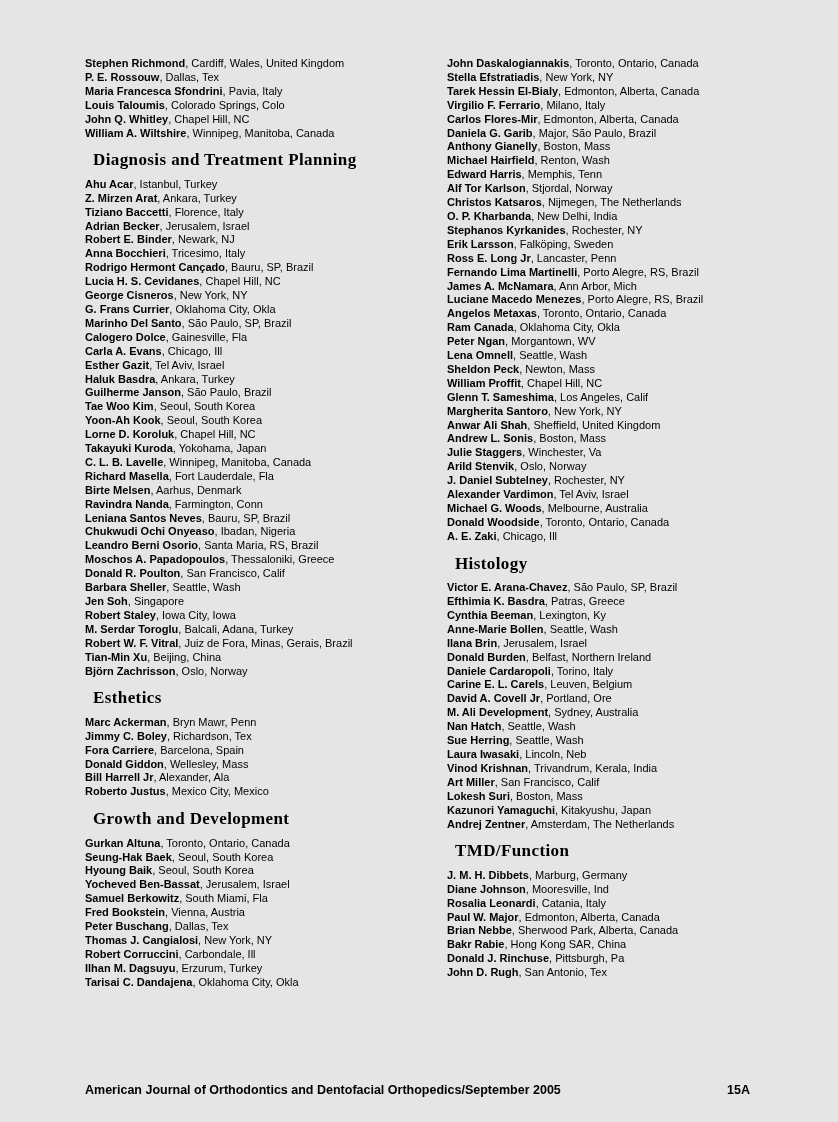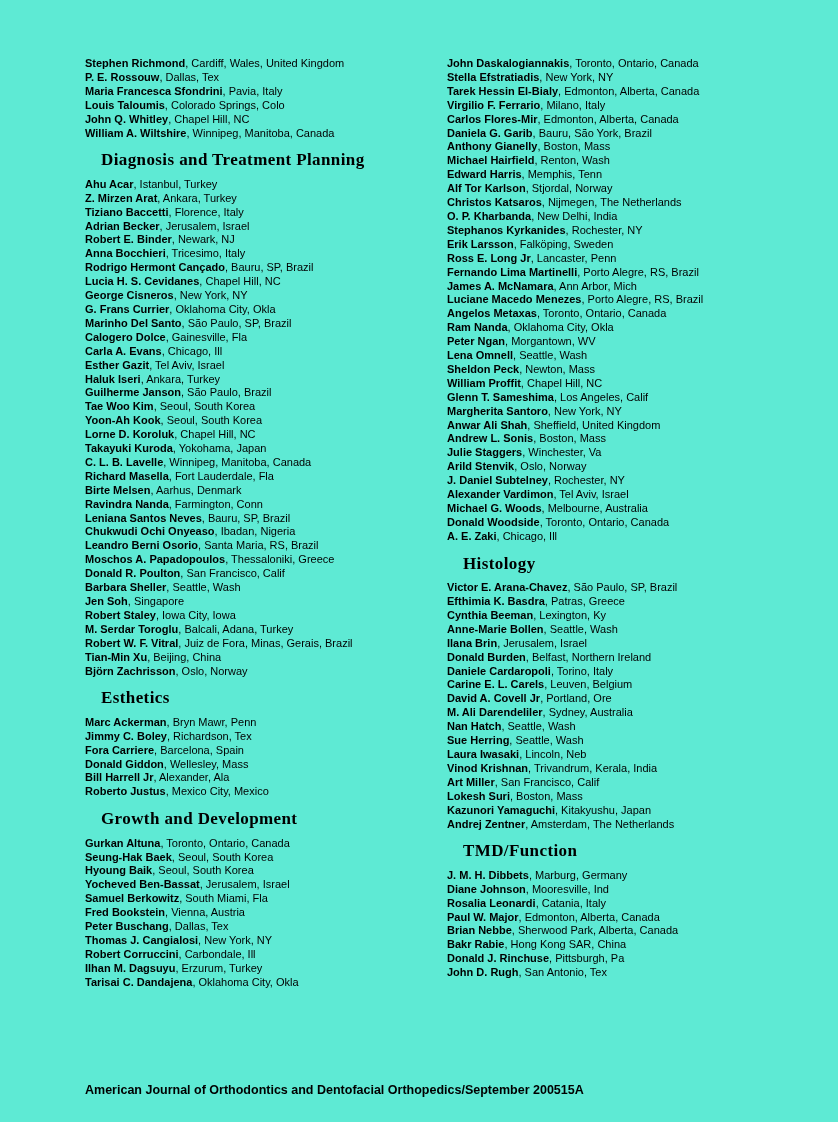--- a/index.html
+++ b/index.html
@@ -1,33 +1,33 @@
 <!DOCTYPE html>
 <html><head>
 <meta charset="utf-8">
 <style>
   html, body { margin: 0; padding: 0; background: #ffffff; }
   body {
     width: 838px; height: 1122px; position: relative;
     font-family: "Liberation Sans", sans-serif; color: #000;
   }
-  .page { position: absolute; inset: 0; background: #5eead4; overflow: hidden; }
+  .page { position: absolute; inset: 0; background: #e5e5e5; overflow: hidden; }
   .content { position: absolute; left: 85px; top: 57px; display: flex; gap: 17px; }
   .column { width: 345px; }
   .entry { font-size: 11px; line-height: 13.9px; white-space: nowrap; overflow: hidden; }
   .entry-name { font-weight: bold; }
   .entry-loc { font-weight: normal; }
   .section-heading {
     font-family: "Liberation Serif", "DejaVu Serif", serif;
     font-size: 17px; font-weight: bold; letter-spacing: 0.4px;
-    margin: 10px 0 7px 16px; line-height: 1.2;
+    margin: 10px 0 7px 8px; line-height: 1.2;
   }
   .footer {
     position: absolute; left: 85px; right: 88px; top: 1083px;
-    display: flex; 
+    display: flex; justify-content: space-between;
     font-weight: bold; font-size: 12.5px;
   }
 </style>
 </head>
 <body>
 
 <div class="page">
   <div class="content">
     <div class="column" id="col-0">
         <div class="entry"><span class="entry-name">Stephen Richmond</span><span class="entry-loc">, Cardiff, Wales, United Kingdom</span></div>
@@ -44,21 +44,21 @@
         <div class="entry"><span class="entry-name">Robert E. Binder</span><span class="entry-loc">, Newark, NJ</span></div>
         <div class="entry"><span class="entry-name">Anna Bocchieri</span><span class="entry-loc">, Tricesimo, Italy</span></div>
         <div class="entry"><span class="entry-name">Rodrigo Hermont Cançado</span><span class="entry-loc">, Bauru, SP, Brazil</span></div>
         <div class="entry"><span class="entry-name">Lucia H. S. Cevidanes</span><span class="entry-loc">, Chapel Hill, NC</span></div>
         <div class="entry"><span class="entry-name">George Cisneros</span><span class="entry-loc">, New York, NY</span></div>
         <div class="entry"><span class="entry-name">G. Frans Currier</span><span class="entry-loc">, Oklahoma City, Okla</span></div>
         <div class="entry"><span class="entry-name">Marinho Del Santo</span><span class="entry-loc">, São Paulo, SP, Brazil</span></div>
         <div class="entry"><span class="entry-name">Calogero Dolce</span><span class="entry-loc">, Gainesville, Fla</span></div>
         <div class="entry"><span class="entry-name">Carla A. Evans</span><span class="entry-loc">, Chicago, Ill</span></div>
         <div class="entry"><span class="entry-name">Esther Gazit</span><span class="entry-loc">, Tel Aviv, Israel</span></div>
-        <div class="entry"><span class="entry-name">Haluk Iseri</span><span class="entry-loc">, Ankara, Turkey</span></div>
+        <div class="entry"><span class="entry-name">Haluk Basdra</span><span class="entry-loc">, Ankara, Turkey</span></div>
         <div class="entry"><span class="entry-name">Guilherme Janson</span><span class="entry-loc">, São Paulo, Brazil</span></div>
         <div class="entry"><span class="entry-name">Tae Woo Kim</span><span class="entry-loc">, Seoul, South Korea</span></div>
         <div class="entry"><span class="entry-name">Yoon-Ah Kook</span><span class="entry-loc">, Seoul, South Korea</span></div>
         <div class="entry"><span class="entry-name">Lorne D. Koroluk</span><span class="entry-loc">, Chapel Hill, NC</span></div>
         <div class="entry"><span class="entry-name">Takayuki Kuroda</span><span class="entry-loc">, Yokohama, Japan</span></div>
         <div class="entry"><span class="entry-name">C. L. B. Lavelle</span><span class="entry-loc">, Winnipeg, Manitoba, Canada</span></div>
         <div class="entry"><span class="entry-name">Richard Masella</span><span class="entry-loc">, Fort Lauderdale, Fla</span></div>
         <div class="entry"><span class="entry-name">Birte Melsen</span><span class="entry-loc">, Aarhus, Denmark</span></div>
         <div class="entry"><span class="entry-name">Ravindra Nanda</span><span class="entry-loc">, Farmington, Conn</span></div>
         <div class="entry"><span class="entry-name">Leniana Santos Neves</span><span class="entry-loc">, Bauru, SP, Brazil</span></div>
@@ -92,35 +92,35 @@
         <div class="entry"><span class="entry-name">Robert Corruccini</span><span class="entry-loc">, Carbondale, Ill</span></div>
         <div class="entry"><span class="entry-name">Ilhan M. Dagsuyu</span><span class="entry-loc">, Erzurum, Turkey</span></div>
         <div class="entry"><span class="entry-name">Tarisai C. Dandajena</span><span class="entry-loc">, Oklahoma City, Okla</span></div>
       </div>
     <div class="column" id="col-1">
         <div class="entry"><span class="entry-name">John Daskalogiannakis</span><span class="entry-loc">, Toronto, Ontario, Canada</span></div>
         <div class="entry"><span class="entry-name">Stella Efstratiadis</span><span class="entry-loc">, New York, NY</span></div>
         <div class="entry"><span class="entry-name">Tarek Hessin El-Bialy</span><span class="entry-loc">, Edmonton, Alberta, Canada</span></div>
         <div class="entry"><span class="entry-name">Virgilio F. Ferrario</span><span class="entry-loc">, Milano, Italy</span></div>
         <div class="entry"><span class="entry-name">Carlos Flores-Mir</span><span class="entry-loc">, Edmonton, Alberta, Canada</span></div>
-        <div class="entry"><span class="entry-name">Daniela G. Garib</span><span class="entry-loc">, Bauru, São York, Brazil</span></div>
+        <div class="entry"><span class="entry-name">Daniela G. Garib</span><span class="entry-loc">, Major, São Paulo, Brazil</span></div>
         <div class="entry"><span class="entry-name">Anthony Gianelly</span><span class="entry-loc">, Boston, Mass</span></div>
         <div class="entry"><span class="entry-name">Michael Hairfield</span><span class="entry-loc">, Renton, Wash</span></div>
         <div class="entry"><span class="entry-name">Edward Harris</span><span class="entry-loc">, Memphis, Tenn</span></div>
         <div class="entry"><span class="entry-name">Alf Tor Karlson</span><span class="entry-loc">, Stjordal, Norway</span></div>
         <div class="entry"><span class="entry-name">Christos Katsaros</span><span class="entry-loc">, Nijmegen, The Netherlands</span></div>
         <div class="entry"><span class="entry-name">O. P. Kharbanda</span><span class="entry-loc">, New Delhi, India</span></div>
         <div class="entry"><span class="entry-name">Stephanos Kyrkanides</span><span class="entry-loc">, Rochester, NY</span></div>
         <div class="entry"><span class="entry-name">Erik Larsson</span><span class="entry-loc">, Falköping, Sweden</span></div>
         <div class="entry"><span class="entry-name">Ross E. Long Jr</span><span class="entry-loc">, Lancaster, Penn</span></div>
         <div class="entry"><span class="entry-name">Fernando Lima Martinelli</span><span class="entry-loc">, Porto Alegre, RS, Brazil</span></div>
         <div class="entry"><span class="entry-name">James A. McNamara</span><span class="entry-loc">, Ann Arbor, Mich</span></div>
         <div class="entry"><span class="entry-name">Luciane Macedo Menezes</span><span class="entry-loc">, Porto Alegre, RS, Brazil</span></div>
         <div class="entry"><span class="entry-name">Angelos Metaxas</span><span class="entry-loc">, Toronto, Ontario, Canada</span></div>
-        <div class="entry"><span class="entry-name">Ram Nanda</span><span class="entry-loc">, Oklahoma City, Okla</span></div>
+        <div class="entry"><span class="entry-name">Ram Canada</span><span class="entry-loc">, Oklahoma City, Okla</span></div>
         <div class="entry"><span class="entry-name">Peter Ngan</span><span class="entry-loc">, Morgantown, WV</span></div>
         <div class="entry"><span class="entry-name">Lena Omnell</span><span class="entry-loc">, Seattle, Wash</span></div>
         <div class="entry"><span class="entry-name">Sheldon Peck</span><span class="entry-loc">, Newton, Mass</span></div>
         <div class="entry"><span class="entry-name">William Proffit</span><span class="entry-loc">, Chapel Hill, NC</span></div>
         <div class="entry"><span class="entry-name">Glenn T. Sameshima</span><span class="entry-loc">, Los Angeles, Calif</span></div>
         <div class="entry"><span class="entry-name">Margherita Santoro</span><span class="entry-loc">, New York, NY</span></div>
         <div class="entry"><span class="entry-name">Anwar Ali Shah</span><span class="entry-loc">, Sheffield, United Kingdom</span></div>
         <div class="entry"><span class="entry-name">Andrew L. Sonis</span><span class="entry-loc">, Boston, Mass</span></div>
         <div class="entry"><span class="entry-name">Julie Staggers</span><span class="entry-loc">, Winchester, Va</span></div>
         <div class="entry"><span class="entry-name">Arild Stenvik</span><span class="entry-loc">, Oslo, Norway</span></div>
@@ -132,21 +132,21 @@
         <h2 class="section-heading">Histology</h2>
         <div class="entry"><span class="entry-name">Victor E. Arana-Chavez</span><span class="entry-loc">, São Paulo, SP, Brazil</span></div>
         <div class="entry"><span class="entry-name">Efthimia K. Basdra</span><span class="entry-loc">, Patras, Greece</span></div>
         <div class="entry"><span class="entry-name">Cynthia Beeman</span><span class="entry-loc">, Lexington, Ky</span></div>
         <div class="entry"><span class="entry-name">Anne-Marie Bollen</span><span class="entry-loc">, Seattle, Wash</span></div>
         <div class="entry"><span class="entry-name">Ilana Brin</span><span class="entry-loc">, Jerusalem, Israel</span></div>
         <div class="entry"><span class="entry-name">Donald Burden</span><span class="entry-loc">, Belfast, Northern Ireland</span></div>
         <div class="entry"><span class="entry-name">Daniele Cardaropoli</span><span class="entry-loc">, Torino, Italy</span></div>
         <div class="entry"><span class="entry-name">Carine E. L. Carels</span><span class="entry-loc">, Leuven, Belgium</span></div>
         <div class="entry"><span class="entry-name">David A. Covell Jr</span><span class="entry-loc">, Portland, Ore</span></div>
-        <div class="entry"><span class="entry-name">M. Ali Darendeliler</span><span class="entry-loc">, Sydney, Australia</span></div>
+        <div class="entry"><span class="entry-name">M. Ali Development</span><span class="entry-loc">, Sydney, Australia</span></div>
         <div class="entry"><span class="entry-name">Nan Hatch</span><span class="entry-loc">, Seattle, Wash</span></div>
         <div class="entry"><span class="entry-name">Sue Herring</span><span class="entry-loc">, Seattle, Wash</span></div>
         <div class="entry"><span class="entry-name">Laura Iwasaki</span><span class="entry-loc">, Lincoln, Neb</span></div>
         <div class="entry"><span class="entry-name">Vinod Krishnan</span><span class="entry-loc">, Trivandrum, Kerala, India</span></div>
         <div class="entry"><span class="entry-name">Art Miller</span><span class="entry-loc">, San Francisco, Calif</span></div>
         <div class="entry"><span class="entry-name">Lokesh Suri</span><span class="entry-loc">, Boston, Mass</span></div>
         <div class="entry"><span class="entry-name">Kazunori Yamaguchi</span><span class="entry-loc">, Kitakyushu, Japan</span></div>
         <div class="entry"><span class="entry-name">Andrej Zentner</span><span class="entry-loc">, Amsterdam, The Netherlands</span></div>
         <h2 class="section-heading">TMD/Function</h2>
         <div class="entry"><span class="entry-name">J. M. H. Dibbets</span><span class="entry-loc">, Marburg, Germany</span></div>

